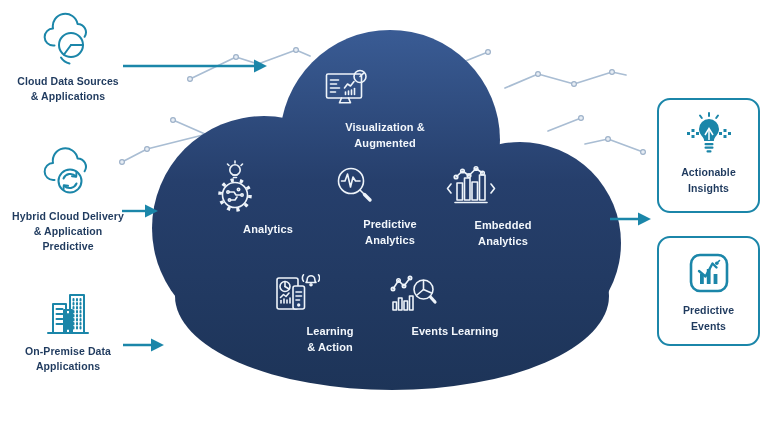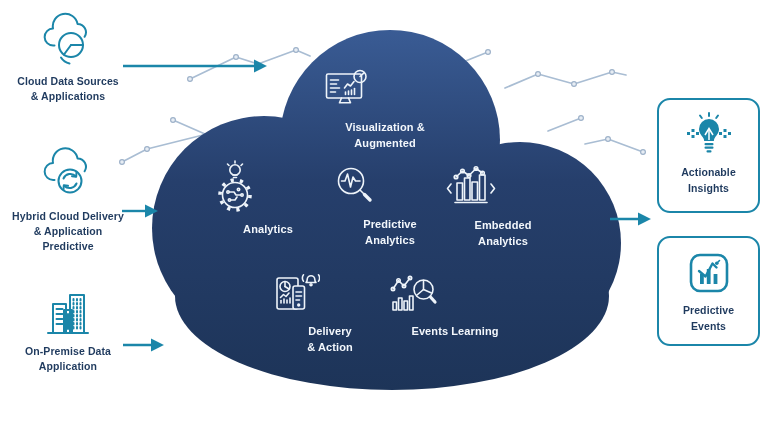--- a/index.html
+++ b/index.html
@@ -117,21 +117,21 @@
       <rect class="t" x="26" y="5" width="14" height="38"></rect>
       <line class="t" x1="29.5" y1="9" x2="29.5" y2="39" stroke-dasharray="1.4,2.6"></line>
       <line class="t" x1="33" y1="9" x2="33" y2="39" stroke-dasharray="1.4,2.6"></line>
       <line class="t" x1="36.5" y1="9" x2="36.5" y2="39" stroke-dasharray="1.4,2.6"></line>
       <rect class="t" x="20" y="20" width="8" height="23"></rect>
       <line class="t" x1="24" y1="24" x2="24" y2="39"></line>
       <line class="t" x1="4" y1="43" x2="44" y2="43"></line>
     </svg>
     <div class="lbl">
       <div>On-Premise Data</div>
-      <div>Application</div>
+      <div>Applications</div>
     </div>
   </div>
 
   <div class="cap" style="left:323px;top:68px;width:124px">
     <svg class="ic" width="48" height="44" viewBox="0 0 48 44">
       <rect class="w" x="3.5" y="6" width="35" height="24" rx="1.5"></rect>
       <line class="w" x1="7.5" y1="12" x2="15.5" y2="12"></line>
       <line class="w" x1="7.5" y1="16" x2="13.5" y2="16"></line>
       <line class="w" x1="7.5" y1="20" x2="16.5" y2="20"></line>
       <line class="w" x1="7.5" y1="24" x2="12.5" y2="24"></line>
@@ -221,21 +221,21 @@
       <line class="w" x1="24" y1="22" x2="29.5" y2="22"></line>
       <line class="w" x1="24" y1="26" x2="29.5" y2="26"></line>
       <line class="w" x1="24" y1="30" x2="27.5" y2="30"></line>
       <circle class="w" cx="26.7" cy="35" r="0.9"></circle>
       <path class="w" d="M34 12.5c.5-.5 1.2-1.2 1.2-3a3.8 3.8 0 0 1 7.6 0c0 1.8.7 2.5 1.2 3z"></path>
       <circle class="w" cx="39" cy="14.8" r="1"></circle>
       <path class="w" d="M31.5 4.8c-1.5 1.6-1.5 4.8 0 6.4"></path>
       <path class="w" d="M46.5 4.8c1.5 1.6 1.5 4.8 0 6.4"></path>
     </svg>
     <div class="lbl">
-      <div>Delivery</div>
+      <div>Learning</div>
       <div>&amp; Action</div>
     </div>
   </div>
 
   <div class="cap" style="left:388px;top:272px;width:134px">
     <svg class="ic" width="54" height="44" viewBox="0 0 54 44">
       <polyline class="w" points="5,17 10.5,8.5 16,14 22,6"></polyline>
       <circle class="w" cx="5" cy="17" r="1.7"></circle>
         <circle class="w" cx="10.5" cy="8.5" r="1.7"></circle>
       <circle class="w" cx="16" cy="14" r="1.7"></circle>

